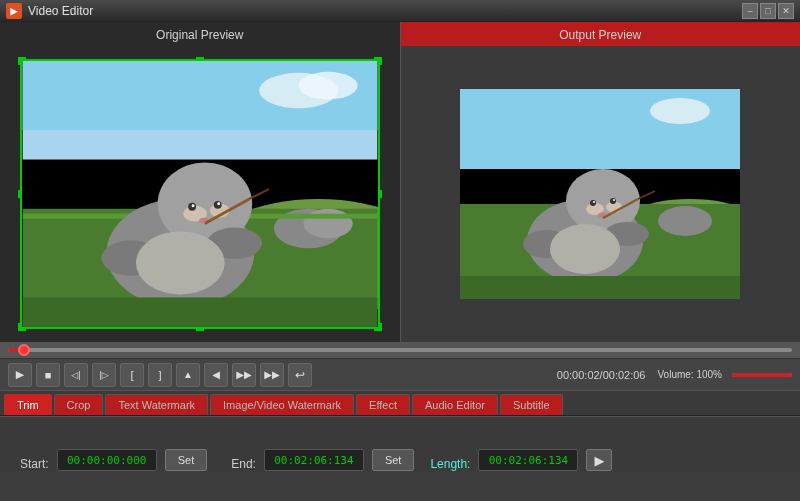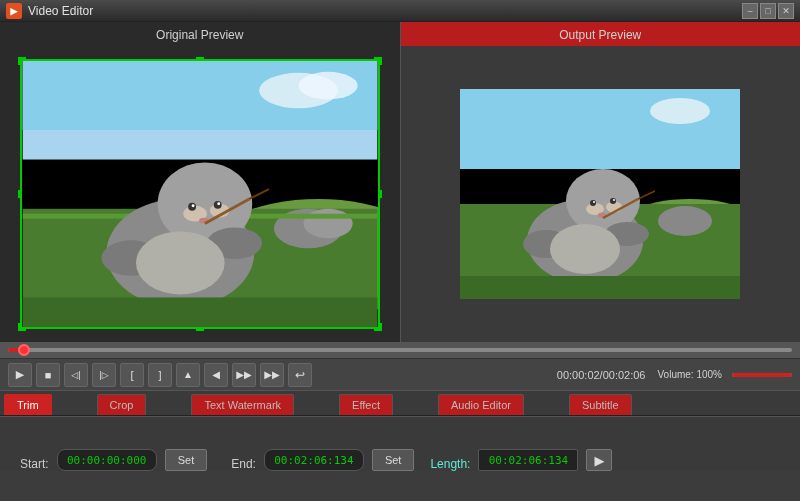--- a/index.html
+++ b/index.html
@@ -244,21 +244,20 @@
 
     
     #tab-bar {
       height: 26px;
       background: #3a3a3a;
       display: flex;
       align-items: flex-end;
       padding: 0 4px;
       border-top: 1px solid #555;
       border-bottom: 1px solid #222;
-      gap: 43px;
     }
     .tab {
       padding: 4px 12px;
       font-size: 11px;
       cursor: pointer;
       background: #b91c1c;
       border: 1px solid #555;
       border-bottom: none;
       color: #bbb;
       margin-right: 2px;
@@ -286,21 +285,21 @@
     }
     .time-input {
       width: 100px;
       height: 22px;
       background: #222;
       border: 1px solid #555;
       color: #00cc00;
       font-size: 11px;
       text-align: center;
       font-family: monospace;
-      border-radius: 8px;
+      border-radius: 2px;
       padding: 0 4px;
     }
     .set-btn {
       height: 22px;
       padding: 0 12px;
       background: #555;
       border: 1px solid #777;
       color: #ddd;
       font-size: 11px;
       cursor: pointer;
@@ -492,20 +491,21 @@
   <span id="volume-label">Volume: 100%</span>
   <div id="volume-slider">
     <div id="volume-fill"></div>
   </div>
 </div>
 
 <div id="tab-bar">
 <div class="tab active">Trim</div>
     <div class="tab">Crop</div>
     <div class="tab">Text Watermark</div>
+    <div class="tab">Image/Video Watermark</div>
     <div class="tab">Effect</div>
     <div class="tab">Audio Editor</div>
     <div class="tab">Subtitle</div>
   </div>
 
 <div id="bottom-bar">
   <label>Start:</label>
   <input type="text" class="time-input" id="start-input" readonly="" value="00:00:00:000" style="">
   <button class="set-btn" id="set-start-btn">Set</button>
   <label style="margin-left:16px;">End:</label>

